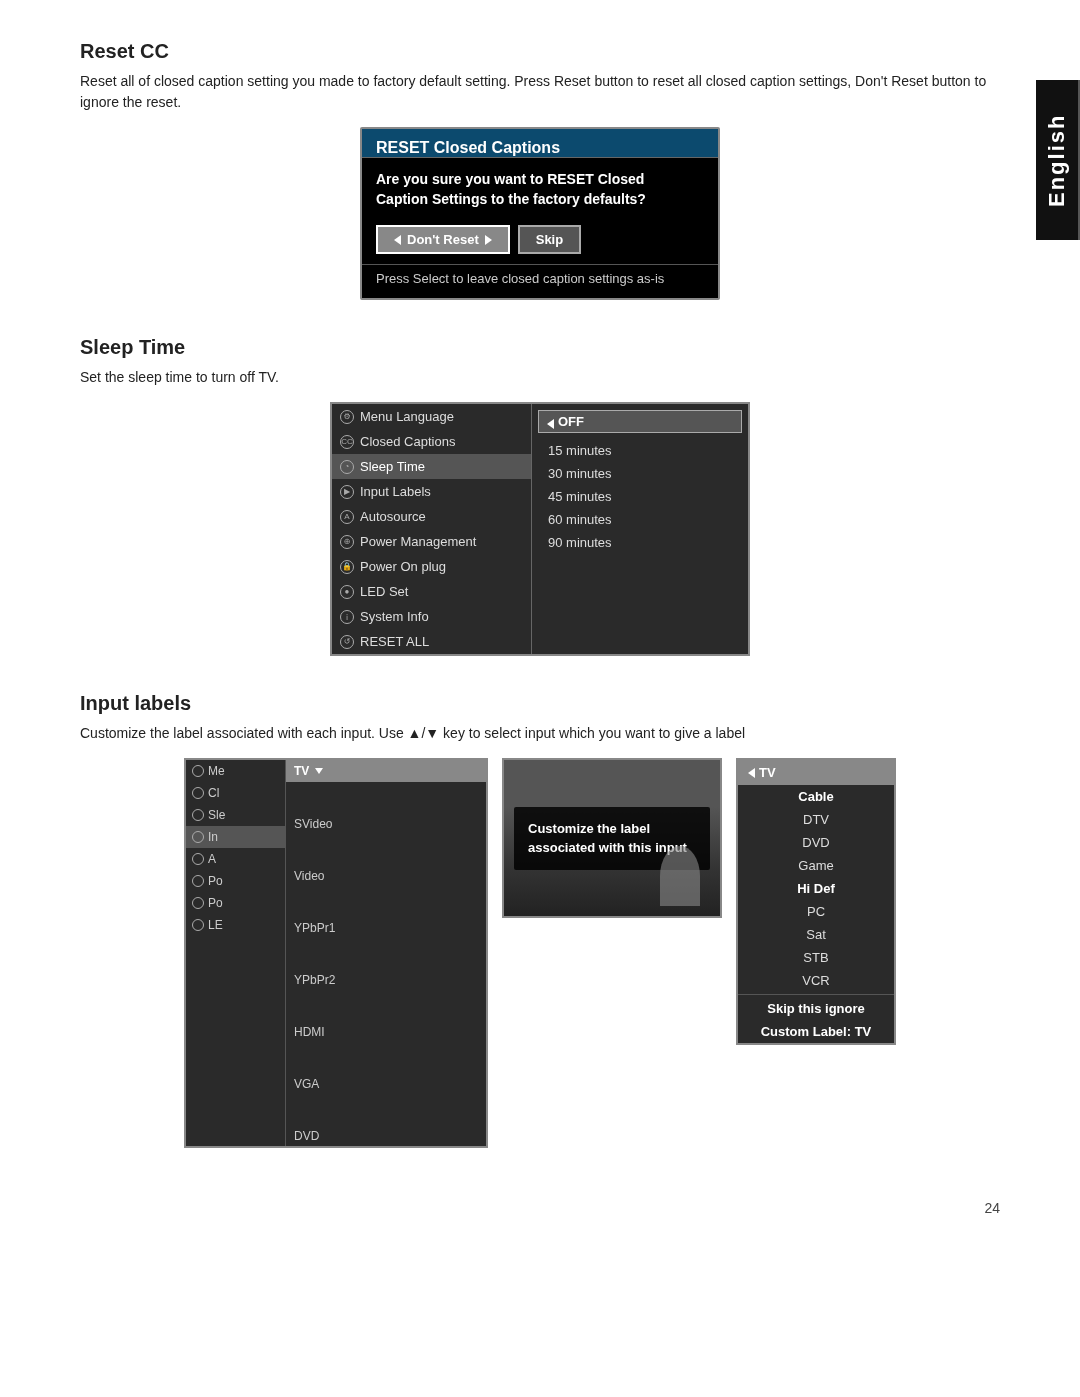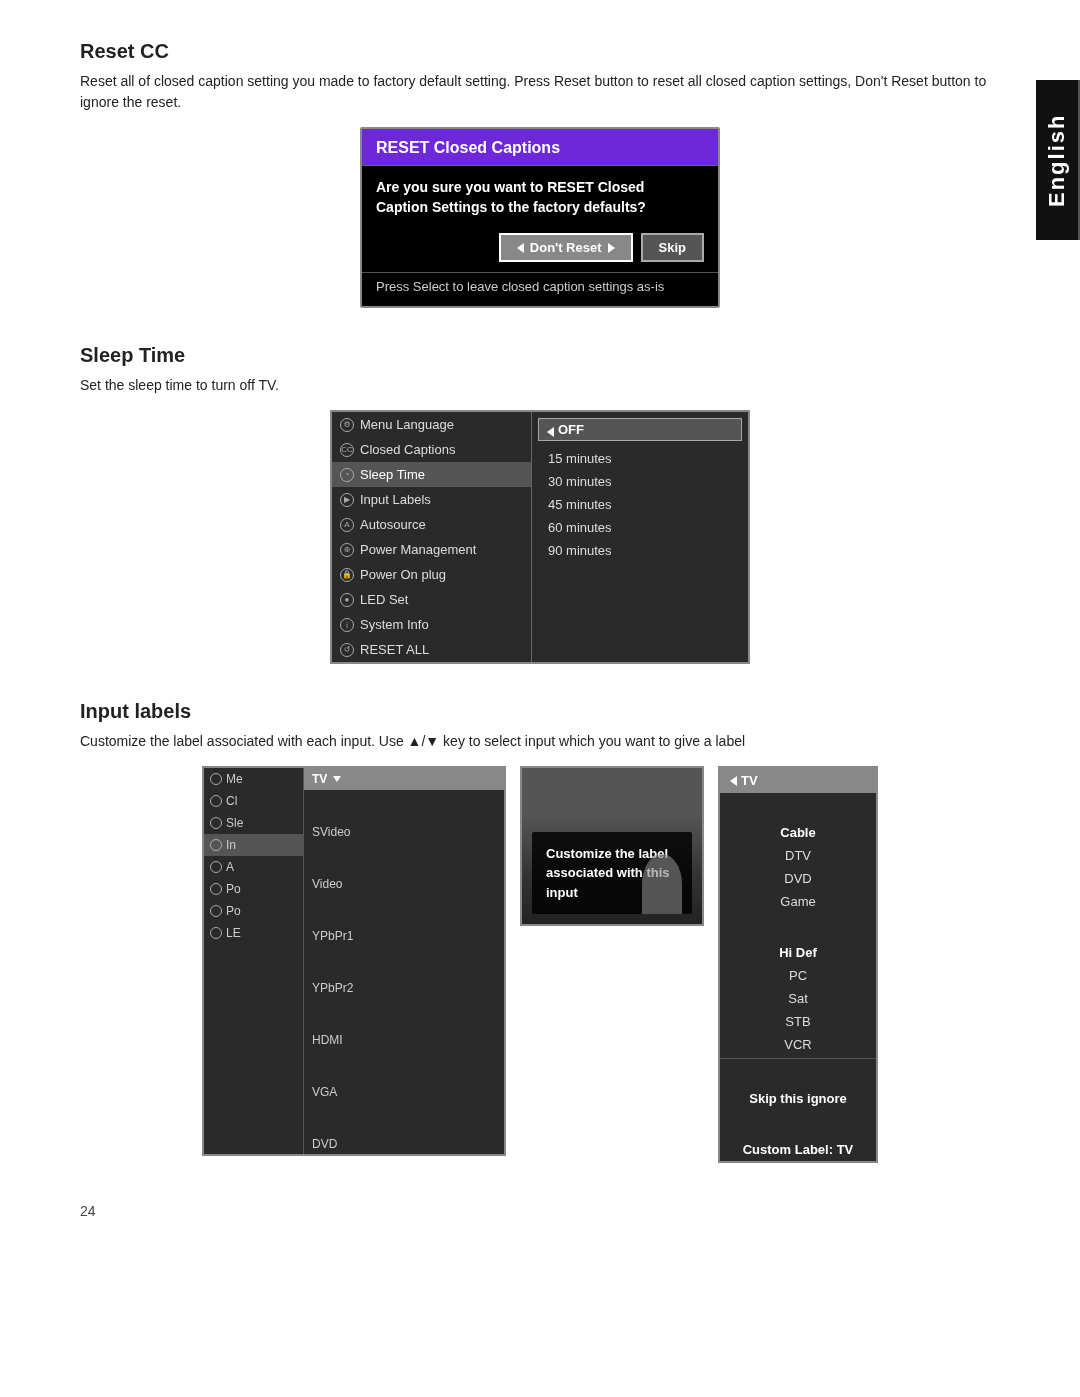--- a/index.html
+++ b/index.html
@@ -56,40 +56,39 @@
     
     .reset-cc-dialog {
       background: #000;
       border: 2px solid #888;
       width: 360px;
       margin: 0 auto 10px auto;
       border-radius: 2px;
       overflow: hidden;
     }
     .reset-cc-dialog .dialog-title {
-      background: #6d28d9;
+      background: #0c4a6e;
       color: #fff;
       font-size: 16px;
       font-weight: bold;
-      padding: 10px 14px 8px 14px;
+      padding: 10px 14px 0 14px;
       border-bottom: 1px solid #666;
     }
     .reset-cc-dialog .dialog-body {
       padding: 12px 14px 8px 14px;
       color: #fff;
       font-size: 14px;
       font-weight: bold;
       line-height: 1.4;
     }
     .reset-cc-dialog .dialog-buttons {
       display: flex;
       gap: 8px;
       padding: 8px 14px 10px 14px;
       align-items: center;
-      justify-content: flex-end;
     }
     .dialog-btn {
       background: #555;
       color: #fff;
       border: 2px solid #aaa;
       padding: 5px 16px;
       font-size: 13px;
       font-weight: bold;
       cursor: pointer;
       display: flex;
@@ -260,27 +259,27 @@
     }
     .input-right-list .il-sub {
       color: #ccc;
       font-size: 12px;
       padding: 3px 8px;
       margin-top: 32px;
     }
 
     
     .input-mid-area {
-      width: 184px;
+      width: 220px;
       background: #444;
       border: 2px solid #888;
       position: relative;
       min-height: 160px;
       display: flex;
-      align-items: flex-end;
+      align-items: center;
       justify-content: flex-start;
       overflow: hidden;
     }
     .tooltip-box {
       background: rgba(0,0,0,0.82);
       color: #fff;
       font-size: 13px;
       font-weight: bold;
       padding: 12px 14px;
       margin: 10px;
@@ -332,32 +331,31 @@
     }
     .irp-item {
       padding: 4px 10px;
       color: #ddd;
       font-size: 13px;
       text-align: center;
     }
     .irp-item.bold {
       font-weight: bold;
       color: #fff;
-      margin-top: 28px;
     }
     .irp-divider {
       height: 1px;
       background: #555;
       margin: 2px 0;
     }
 
     
     .page-number {
-      text-align: left;
-      margin-top: 40px;
+      text-align: right;
+      margin-top: 52px;
       font-size: 14px;
       color: #444;
     }
 
     .section-first {
       margin-top: 0;
     }
   </style>
 </head>
 <body>

